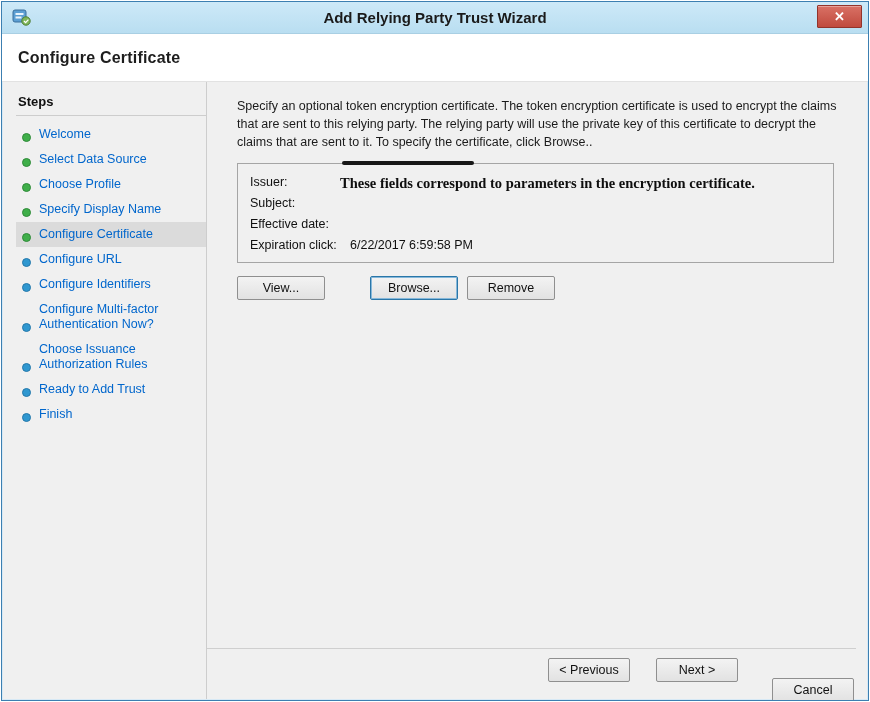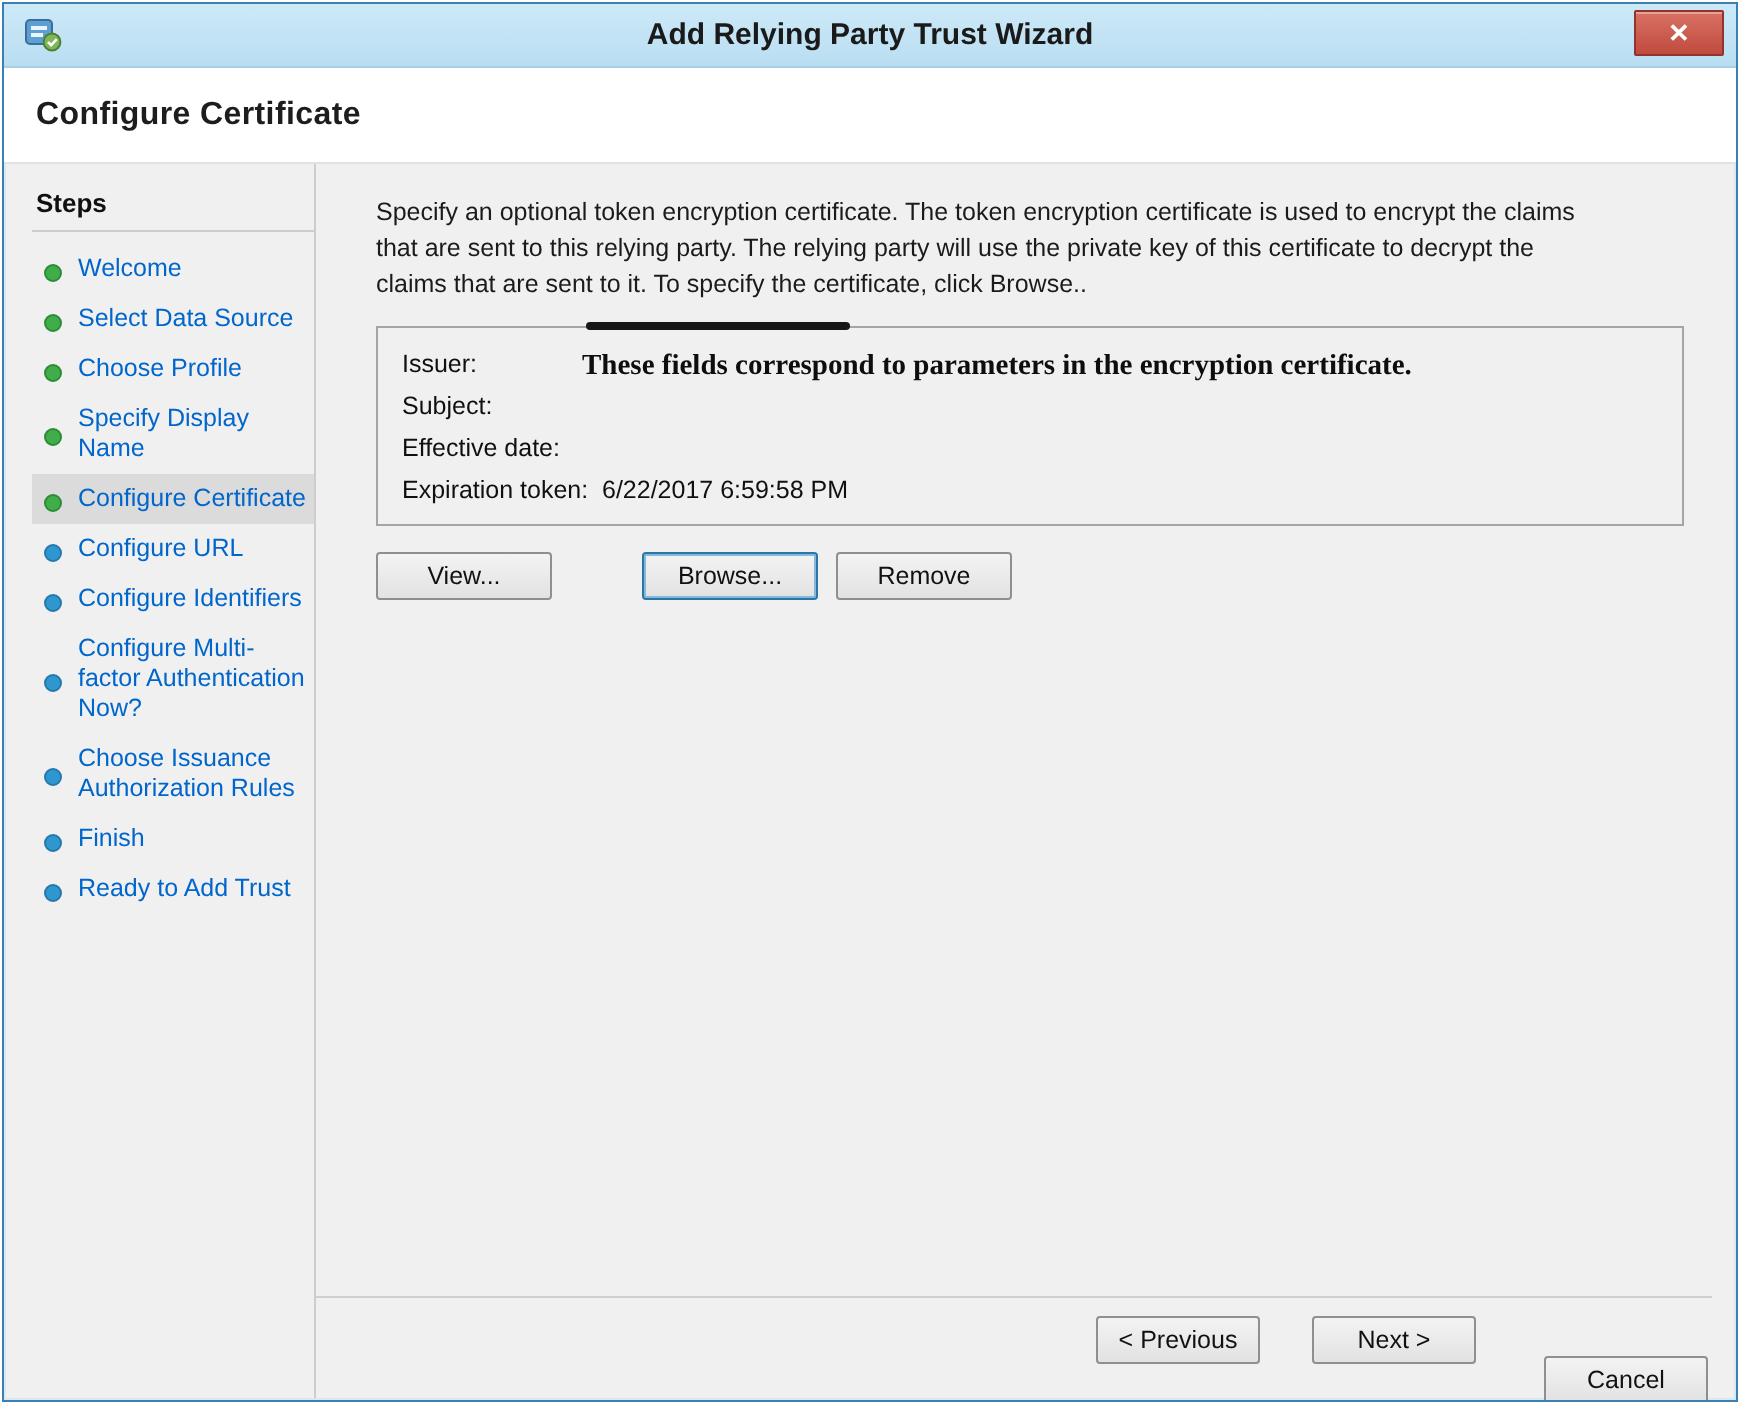--- a/index.html
+++ b/index.html
@@ -47,21 +47,21 @@
   .header h1 { font-size:16px; font-weight:bold; color:#1d1d1d; letter-spacing:.2px; }
 
   
   .body { display:flex; height:617px; }
 
   .sidebar { width:204px; padding:8px 0 0 14px; }
   .steps-title { font-size:13px; font-weight:bold; color:#101010; padding:4px 0 6px 2px; }
   .steps-hr { height:1px; background:#cdcdcd; }
   ul.steps { list-style:none; margin-top:6px; }
   li.step {
-    display:flex; align-items:center; gap:8px;
+    display:flex; align-items:flex-end; gap:8px;
     padding:5px 4px 5px 6px;
     font-size:12.5px; line-height:15px;
     color:var(--link-blue, #0066cc);
     cursor:pointer;
   }
   li.step .dot {
     flex:0 0 auto; width:9px; height:9px; border-radius:50%; margin-top:3px;
   }
   li.step.done .dot, li.step.current .dot {
     background:var(--done-green, #3fae49); border:1px solid #2e8a38;
@@ -73,21 +73,21 @@
   li.step .lbl { max-width:150px; }
 
   .vline { width:1px; background:#cdcdcd; }
 
   .main { flex:1; display:flex; flex-direction:column; }
   .main-inner { flex:1; padding:16px 26px 0 30px; }
 
   .desc { font-size:12.5px; color:#1b1b1b; line-height:1.42; max-width:610px; }
 
   .cert-box {
-    position:relative; margin-top:12px; width:654px;
+    position:relative; margin-top:12px; width:597px;
     border:1px solid #a5a5a5; padding:8px 10px 6px 12px;
   }
   .cert-row { display:flex; font-size:12.5px; color:#101010; line-height:21px; min-height:21px; }
   .cert-row .clabel { width:100px; white-space:nowrap; }
   .cert-row .cvalue { white-space:nowrap; }
   .annotation {
     position:absolute; left:102px; top:11px; right:8px;
     font-family:"Liberation Serif", serif; font-weight:bold;
     font-size:14.5px; color:#0e0e0e; white-space:nowrap; overflow:hidden;
   }
@@ -176,25 +176,25 @@
           <li class="step todo">
             <span class="dot"></span>
             <span class="lbl">Configure Multi-factor Authentication Now?</span>
           </li>
           <li class="step todo">
             <span class="dot"></span>
             <span class="lbl">Choose Issuance Authorization Rules</span>
           </li>
           <li class="step todo">
             <span class="dot"></span>
+            <span class="lbl">Ready to Add Trust</span>
+          </li>
+          <li class="step todo">
+            <span class="dot"></span>
             <span class="lbl">Finish</span>
-          </li>
-          <li class="step todo">
-            <span class="dot"></span>
-            <span class="lbl">Ready to Add Trust</span>
           </li>
         </ul>
     </aside>
 
     <div class="vline"></div>
 
     <main class="main">
       <div class="main-inner">
 
         <p class="desc">Specify an optional token encryption certificate.  The token encryption certificate is used to encrypt the claims that are sent to this relying party.  The relying party will use the private key of this certificate to decrypt the claims that are sent to it.  To specify the certificate, click Browse..</p>
@@ -206,21 +206,21 @@
             <span class="cvalue"></span>
           </div>
           <div class="cert-row">
             <span class="clabel">Subject:</span>
             <span class="cvalue"></span>
           </div>
           <div class="cert-row">
             <span class="clabel">Effective date:</span>
           </div>
           <div class="cert-row">
-            <span class="clabel">Expiration token:</span>
+            <span class="clabel">Expiration click:</span>
             <span class="cvalue">6/22/2017 6:59:58 PM</span>
           </div>
           <div class="annotation">These fields correspond to parameters in the encryption certificate.</div>
         </div>
 
         <div class="action-row">
           <button class="btn">View...</button>
           <button class="btn focused">Browse...</button>
           <button class="btn">Remove</button>
         </div>

